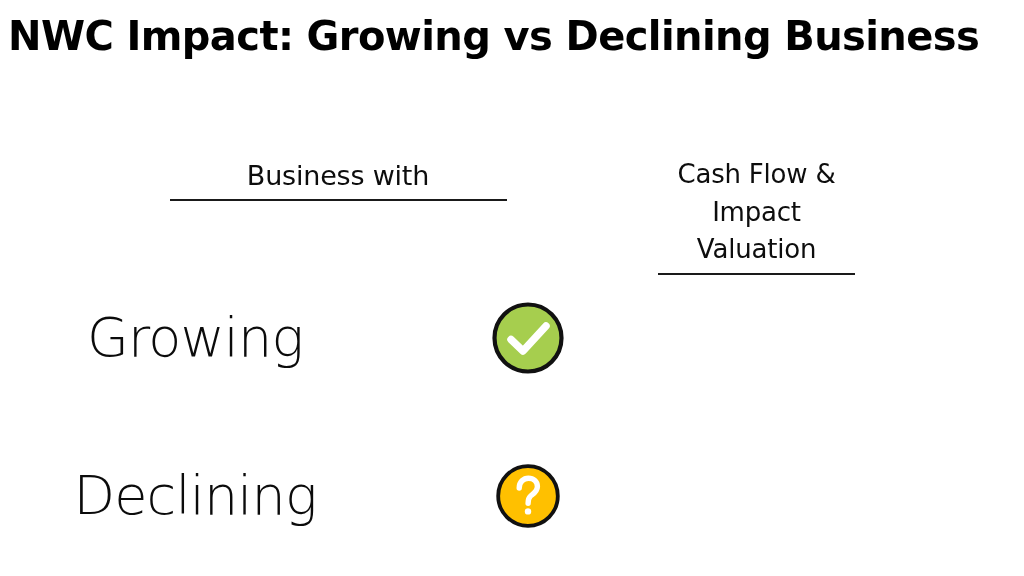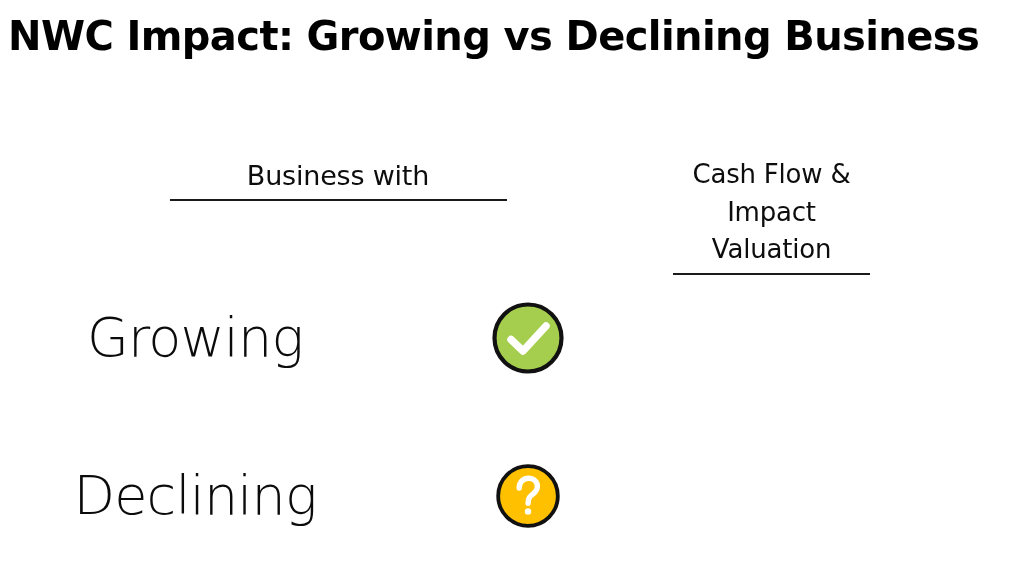--- a/index.html
+++ b/index.html
@@ -47,21 +47,21 @@
     width: 1024px;
     height: 440px;
   }
 
   .col {
     position: absolute;
     top: 0;
     margin-top: 48px;
   }
   .col-left  { left: 143px; width: 390px; }
-  .col-right { left: 634px; width: 275px; }
+  .col-right { left: 619px; width: 275px; }
 
   .col-head {
     font-family: "DejaVu Sans", "Liberation Sans", sans-serif;
     font-weight: 400;
     color: #0d0d0d;
     text-align: center;
     font-size: 27px;
     line-height: 1.45;
     letter-spacing: -0.2px;
   }

